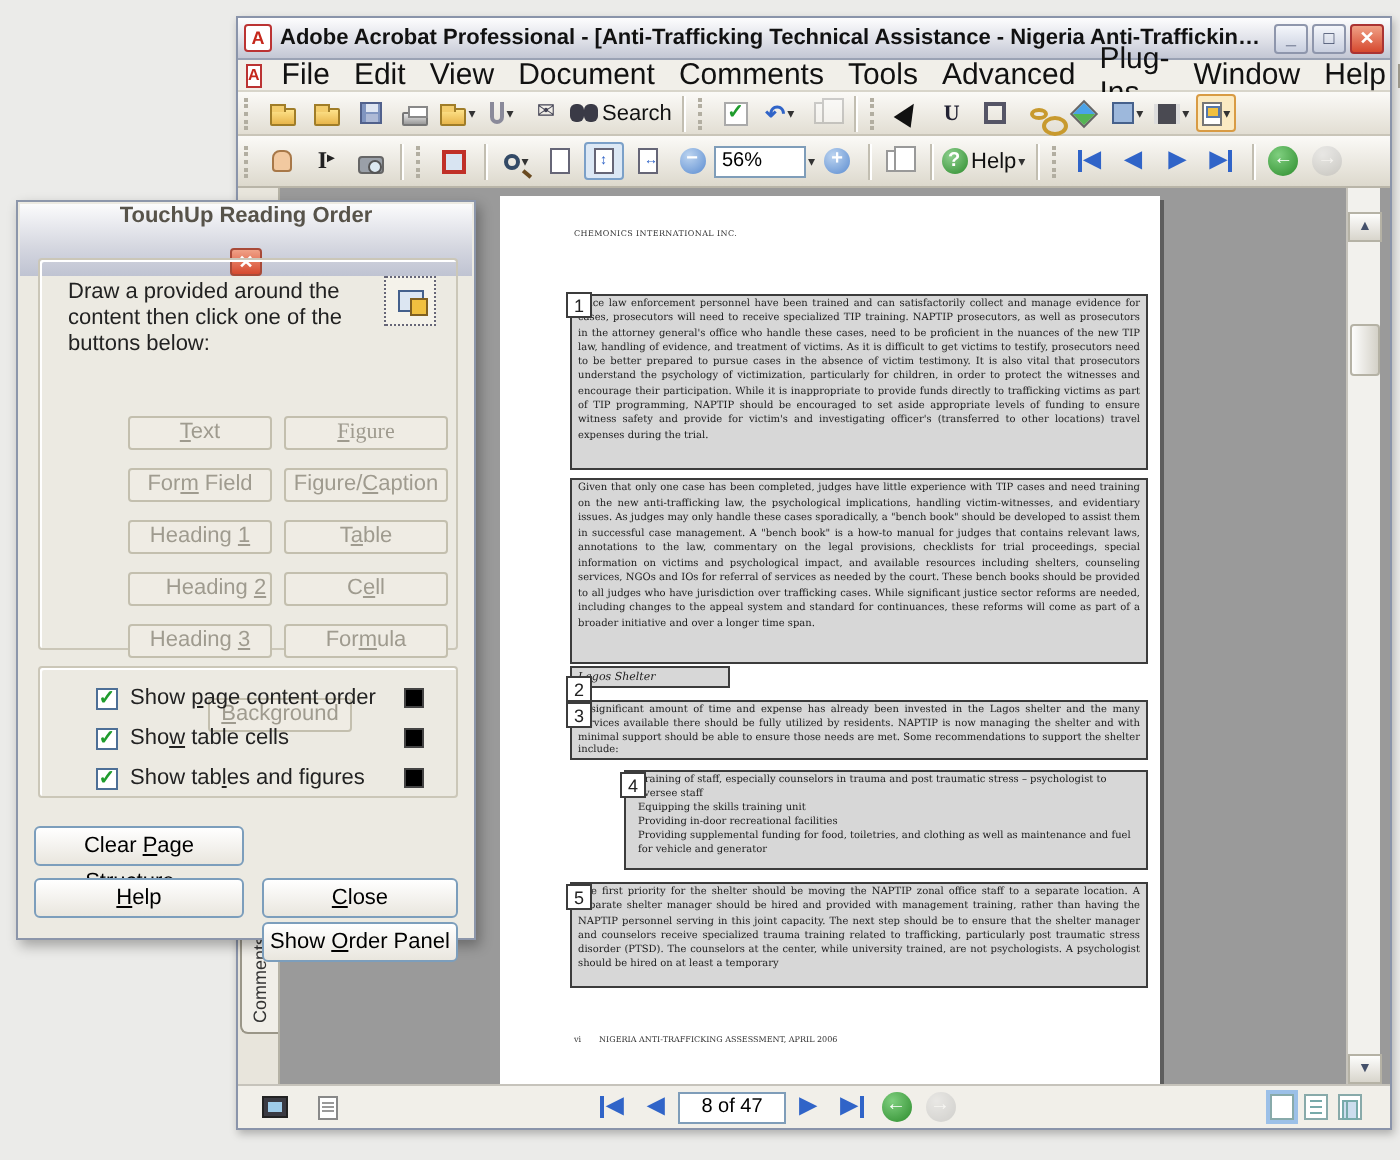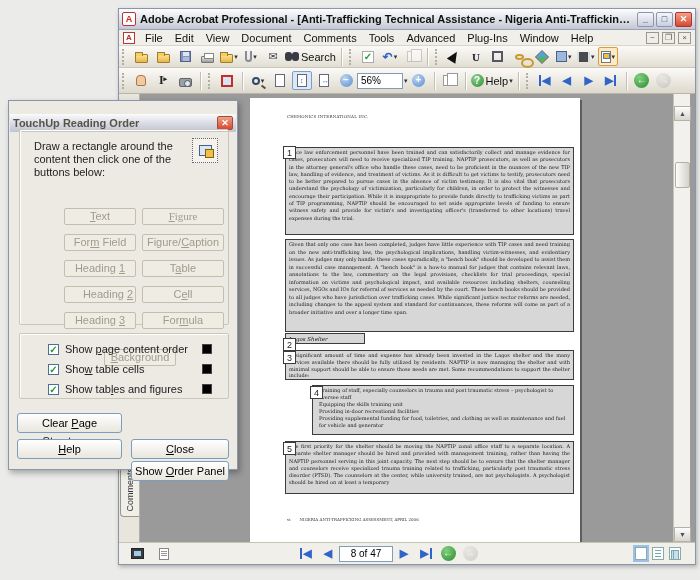--- a/index.html
+++ b/index.html
@@ -20,21 +20,21 @@
   .winbtns { display:flex; gap:2px; margin-left:4px; }
   .wbtn { width:17px; height:15px; border:1px solid #8e96ac; border-radius:2px; font-size:9px; line-height:13px;
           text-align:center; color:#3b4664; background:linear-gradient(#f4f6fb,#c9cfdf); font-weight:bold; }
   .wbtn.close { background:linear-gradient(#f0a186,#d6492f); color:#fff; border-color:#a33; }
 
   
   .menubar { position:absolute; left:0; top:21px; right:0; height:16px; background:#f1efe9;
              border-bottom:1px solid #d8d5ca; display:flex; align-items:center; padding-left:2px; }
   .mdoc-ico { width:12px; height:12px; background:#fff; border:1px solid #b33; color:#c5281c;
               font-size:8px; font-weight:bold; text-align:center; line-height:10px; margin:0 4px 0 2px; }
-  .menu-item { font-size:11px; color:#111; padding:1px 6px; cursor:default; }
+  .menu-item { font-size:15px; color:#111; padding:1px 6px; cursor:default; }
   .mdi-ctrls { margin-left:auto; display:flex; gap:3px; padding-right:4px; }
   .mdi-btn { width:13px; height:12px; border:1px solid #9b978b; background:#efede6; font-size:8px;
              line-height:10px; text-align:center; color:#555; }
 
   
   .toolbar1 { position:absolute; left:0; top:37px; right:0; height:22px;
               background:linear-gradient(#fbfaf7,#e2ded3); border-bottom:1px solid #c9c5b8;
               display:flex; align-items:center; }
   .toolbar2 { position:absolute; left:0; top:59px; right:0; height:26px;
               background:linear-gradient(#fbfaf7,#ddd9cd); border-bottom:1px solid #b9b5a8;
@@ -150,22 +150,22 @@
   .pgfield { width:54px; height:16px; border:1px solid #7f9db9; background:#fff; font-size:10px; text-align:center; }
   .lay { width:12px; height:13px; background:#fff; border:1px solid #8aa; margin-left:5px; position:relative; }
   .lay.active { outline:2px solid #9cc0e8; }
   .lay.cont::before { content:""; position:absolute; left:2px; top:2px; width:6px; height:1px; background:#7aa; box-shadow:0 3px 0 #7aa, 0 6px 0 #7aa; }
   .lay.face::before { content:""; position:absolute; left:1px; top:2px; width:4px; height:8px; background:#cde; border:1px solid #7aa; }
   .lay.face::after { content:""; position:absolute; right:1px; top:2px; width:4px; height:8px; background:#cde; border:1px solid #7aa; }
 
   
   #dialog { position:absolute; left:8px; top:100px; width:230px; height:370px; background:#eceae2;
             border:1px solid #8c96aa; box-shadow:2px 3px 6px rgba(0,0,0,.3); z-index:10; }
-  .dlg-title { position:absolute; left:1px; top:13px; right:1px; height:18px;
-               background:linear-gradient(#fbfbfc,#d5d7e0 60%,#bfc3d2); display:flex; align-items:center; padding:0 3px; }
+  .dlg-title { position:absolute; left:1px; top:1px; right:1px; height:36px;
+               background:linear-gradient(#fbfbfc,#d5d7e0 60%,#bfc3d2); display:flex; align-items:center; padding:0 3px;flex-direction:column; }
   .dlg-title span { font-size:11px; font-weight:bold; color:#57534a; flex:1; }
   .dlg-close { width:16px; height:14px; border:1px solid #a84a38; border-radius:2px;
                background:linear-gradient(#f0a186,#d6492f); color:#fff; font-size:9px; font-weight:bold;
                text-align:center; line-height:12px; }
   .groupbox { position:absolute; border:1px solid #cbc7b8; border-radius:2px; box-shadow:inset 1px 1px 0 #fff; }
   .gb1 { left:10px; top:28px; width:210px; height:196px; }
   .gb2 { left:10px; top:232px; width:210px; height:66px; }
   .instr { position:absolute; left:14px; top:10px; width:150px; font-size:11px; color:#222; line-height:13px; }
   .instr-btn { position:absolute; right:10px; top:8px; width:26px; height:25px; background:#f4f2ea;
                border:1px dotted #667; display:flex; align-items:center; justify-content:center; }
@@ -451,21 +451,21 @@
   </div>
 
   <div id="dialog">
     <div class="dlg-title">
       <span>TouchUp Reading Order</span>
       <div class="dlg-close">✕</div>
     </div>
 
     <div class="groupbox gb1">
       <div class="instr">
-        <span>Draw a rectangle around the content</span> <span>then click one of the buttons below:</span>
+        <span>Draw a provided around the content</span> <span>then click one of the buttons below:</span>
       </div>
       <div class="instr-btn">
         <div class="instr-glyph"></div>
       </div>
 
       <div class="dbtn colL" style="top:78px;"><span></span><span class="u">T</span><span>ext</span></div>
       <div class="dbtn colR" style="top:78px;font-family:Liberation Serif, serif;"><span></span><span class="u">F</span><span>igure</span></div>
       <div class="dbtn colL" style="top:104px;"><span>For</span><span class="u">m</span><span> Field</span></div>
       <div class="dbtn colR" style="top:104px;"><span>Figure/</span><span class="u">C</span><span>aption</span></div>
       <div class="dbtn colL" style="top:130px;"><span>Heading </span><span class="u">1</span><span></span></div>

